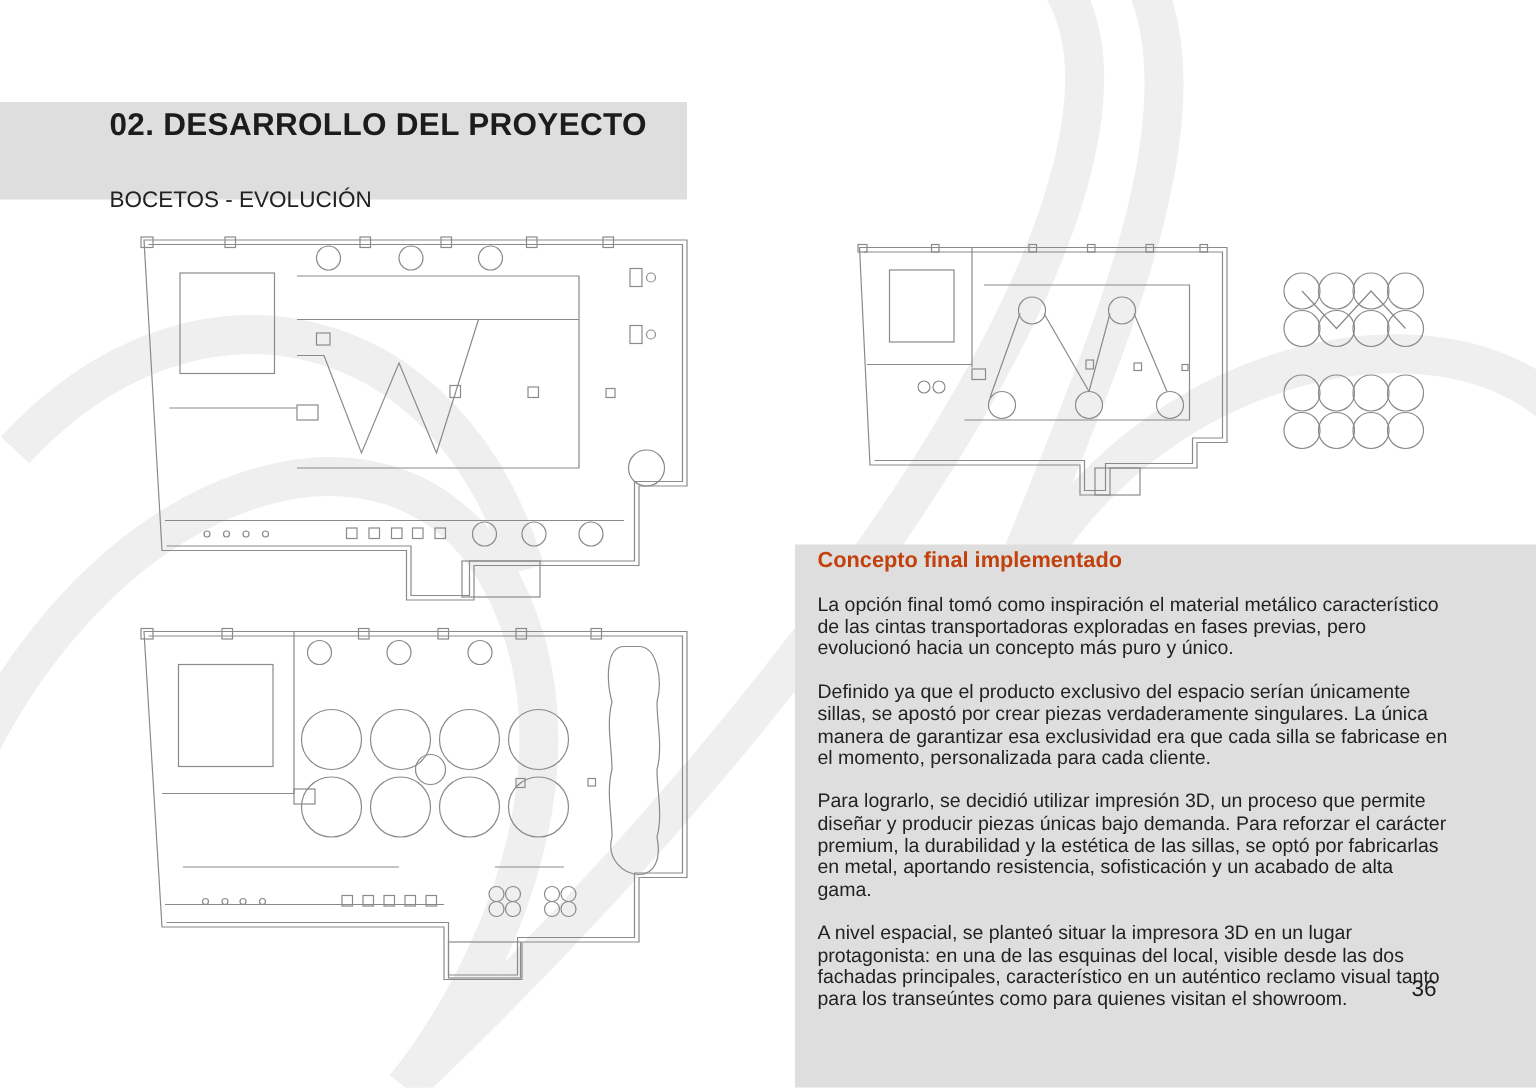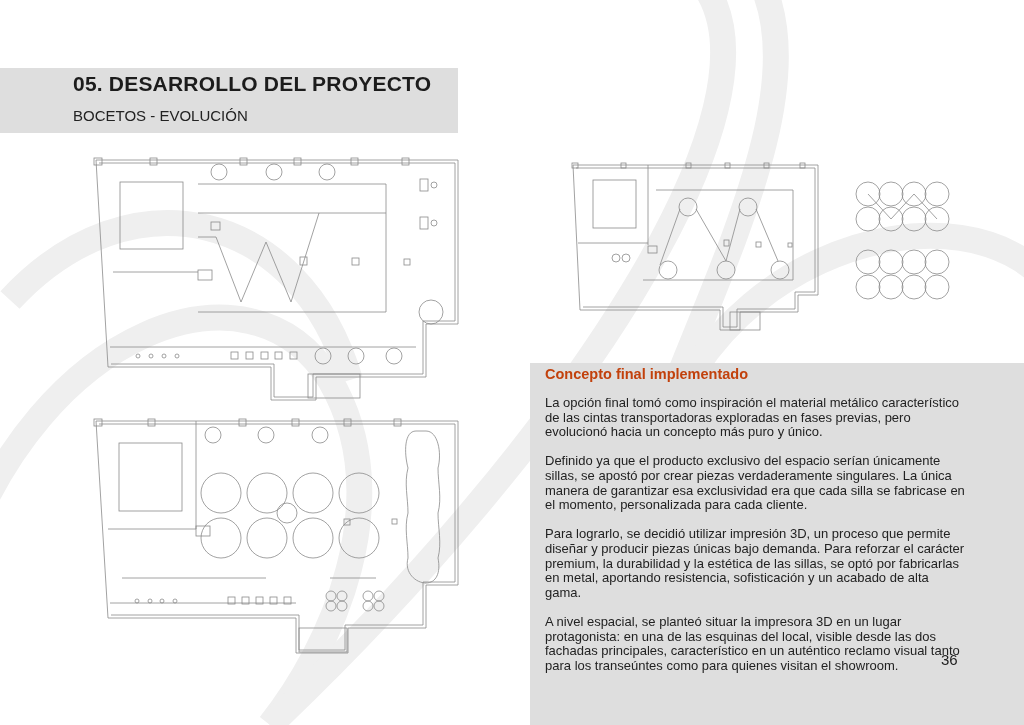--- a/index.html
+++ b/index.html
@@ -1,20 +1,20 @@
 <!DOCTYPE html>
 <html><head>
 <meta charset="utf-8">
 <style>
   html,body{margin:0;padding:0;}
   body{width:1024px;height:725px;position:relative;overflow:hidden;background:#ffffff;font-family:"Liberation Sans",sans-serif;color:#1e1e1e;}
   .bg-arcs{position:absolute;left:0;top:0;width:1024px;height:725px;z-index:0;}
   .header-band{position:absolute;left:0;top:68px;width:458px;height:65px;background:#dedede;z-index:1;}
   .page-title{position:absolute;left:73px;top:72px;font-size:21px;font-weight:700;letter-spacing:0.2px;color:#1c1c1c;margin:0;}
-  .page-subtitle{position:absolute;left:73px;top:107px;font-size:15px;font-weight:400;color:#222;margin:0;}
+  .page-subtitle{position:absolute;left:73px;top:125px;font-size:15px;font-weight:400;color:#222;margin:0;}
   .text-panel{position:absolute;left:530px;top:363px;width:494px;height:362px;background:#dedede;z-index:1;}
   .panel-title{position:absolute;left:545px;top:366px;font-size:14.5px;font-weight:700;color:#c2410c;margin:0;z-index:3;}
   .panel-body{position:absolute;left:545px;top:396px;width:420px;font-size:13px;line-height:14.6px;color:#222;z-index:3;}
   .panel-body p{margin:0 0 14.6px 0;}
   .page-number{position:absolute;left:941px;top:651px;font-size:15px;color:#1e1e1e;z-index:3;}
   .plan{position:absolute;z-index:2;}
   .plan svg{display:block;}
 </style>
 </head>
 <body>
@@ -24,21 +24,21 @@
     <path d="M -40 560 C 40 330, 250 250, 330 380 C 400 500, 330 650, 270 725"></path>
     <path d="M 10 300 C 130 170, 300 210, 350 380"></path>
     <path d="M 700 -20 C 800 100, 560 450, 270 725"></path>
     <path d="M 760 -20 C 830 120, 650 380, 620 560"></path>
     <path d="M 640 560 C 640 250, 980 160, 1060 300"></path>
     <path d="M 700 620 C 760 680, 900 660, 1040 560"></path>
   </g>
 </svg>
 
 <div class="header-band"></div>
-<h1 class="page-title" style="z-index:2">05. DESARROLLO DEL PROYECTO</h1>
+<h1 class="page-title" style="z-index:2">02. DESARROLLO DEL PROYECTO</h1>
 <h2 class="page-subtitle" style="z-index:2">BOCETOS - EVOLUCIÓN</h2>
 
 <div class="plan" style="left:86px;top:152px;">
   <svg width="380" height="250" viewBox="0 0 380 250" fill="none" stroke="#8a8a8a" stroke-width="0.8">
     <path d="M10 8 L372 8 L372 172 L340 172 L340 225 L230 225 L230 248 L185 248 L185 215 L22 215 Z"></path>
     <path d="M13 11 L369 11 L369 169 L337 169 L337 222 L227 222 L227 245 L188 245 L188 212 L25 212"></path>
     <rect x="8" y="6" width="8" height="7"></rect>
       <rect x="64" y="6" width="7" height="7"></rect>
       <rect x="154" y="6" width="7" height="7"></rect>
       <rect x="208" y="6" width="7" height="7"></rect>

